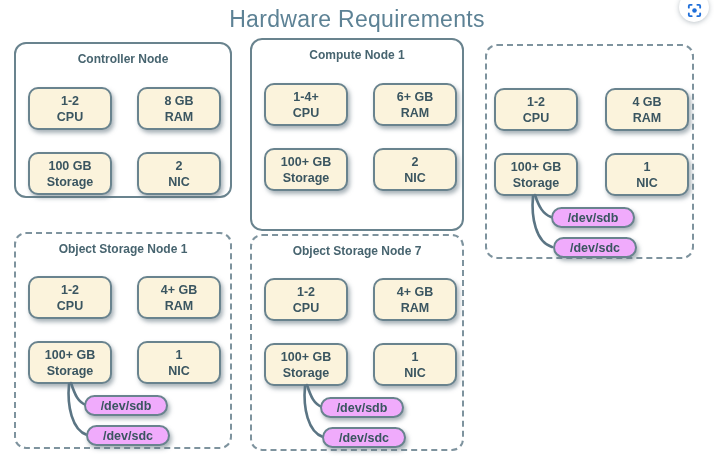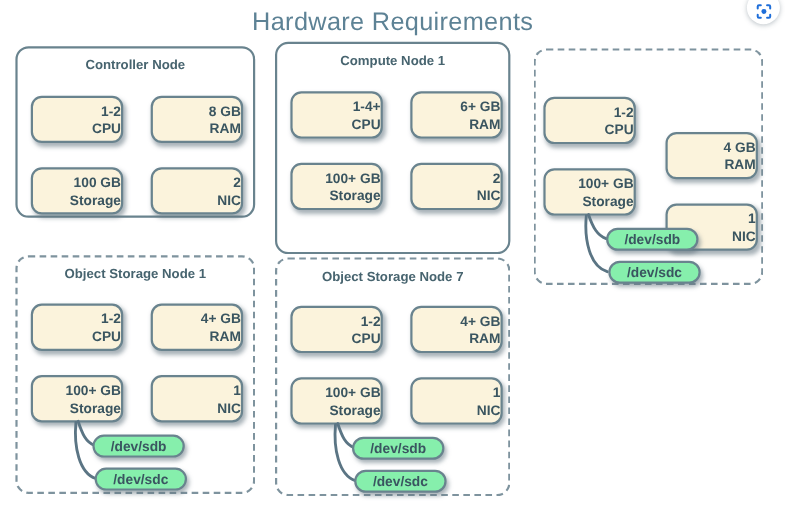--- a/index.html
+++ b/index.html
@@ -62,41 +62,41 @@
   .pill {
     position: absolute;
     width: 84px;
     height: 43px;
     background: #fbf3dc;
     border: 2px solid #69838e;
     border-radius: 10px;
     box-shadow: 2px 3px 4px rgba(96,115,126,0.55);
     display: flex;
     flex-direction: column;
-    align-items: flex-end;
+    align-items: center;
     justify-content: center;
     font-size: 12.5px;
     font-weight: 700;
     line-height: 1.28;
     color: #3a5560;
     text-align: center;
   }
   .pill.c1 { left: 12px; }
   .pill.c2 { left: 121px; }
   .node-block1 .pill.c1 { left: 7px; }
-  .node-block1 .pill.c2 { left: 118px; margin-top: 32px; }
+  .node-block1 .pill.c2 { left: 118px; }
   .pill.r1 { top: 43px; }
   .pill.r2 { top: 108px; }
   .node.dashed .pill.r1 { top: 42px; }
   .node.dashed .pill.r2 { top: 107px; }
   .dev-pill {
     position: absolute;
     width: 84px;
     height: 21px;
-    background: #86efac;
+    background: #f0abfc;
     border: 2px solid #69838e;
     border-radius: 11px;
     box-shadow: 2px 3px 4px rgba(96,115,126,0.55);
     display: flex;
     align-items: center;
     justify-content: center;
     font-size: 12.5px;
     font-weight: 700;
     color: #3a5560;
   }

